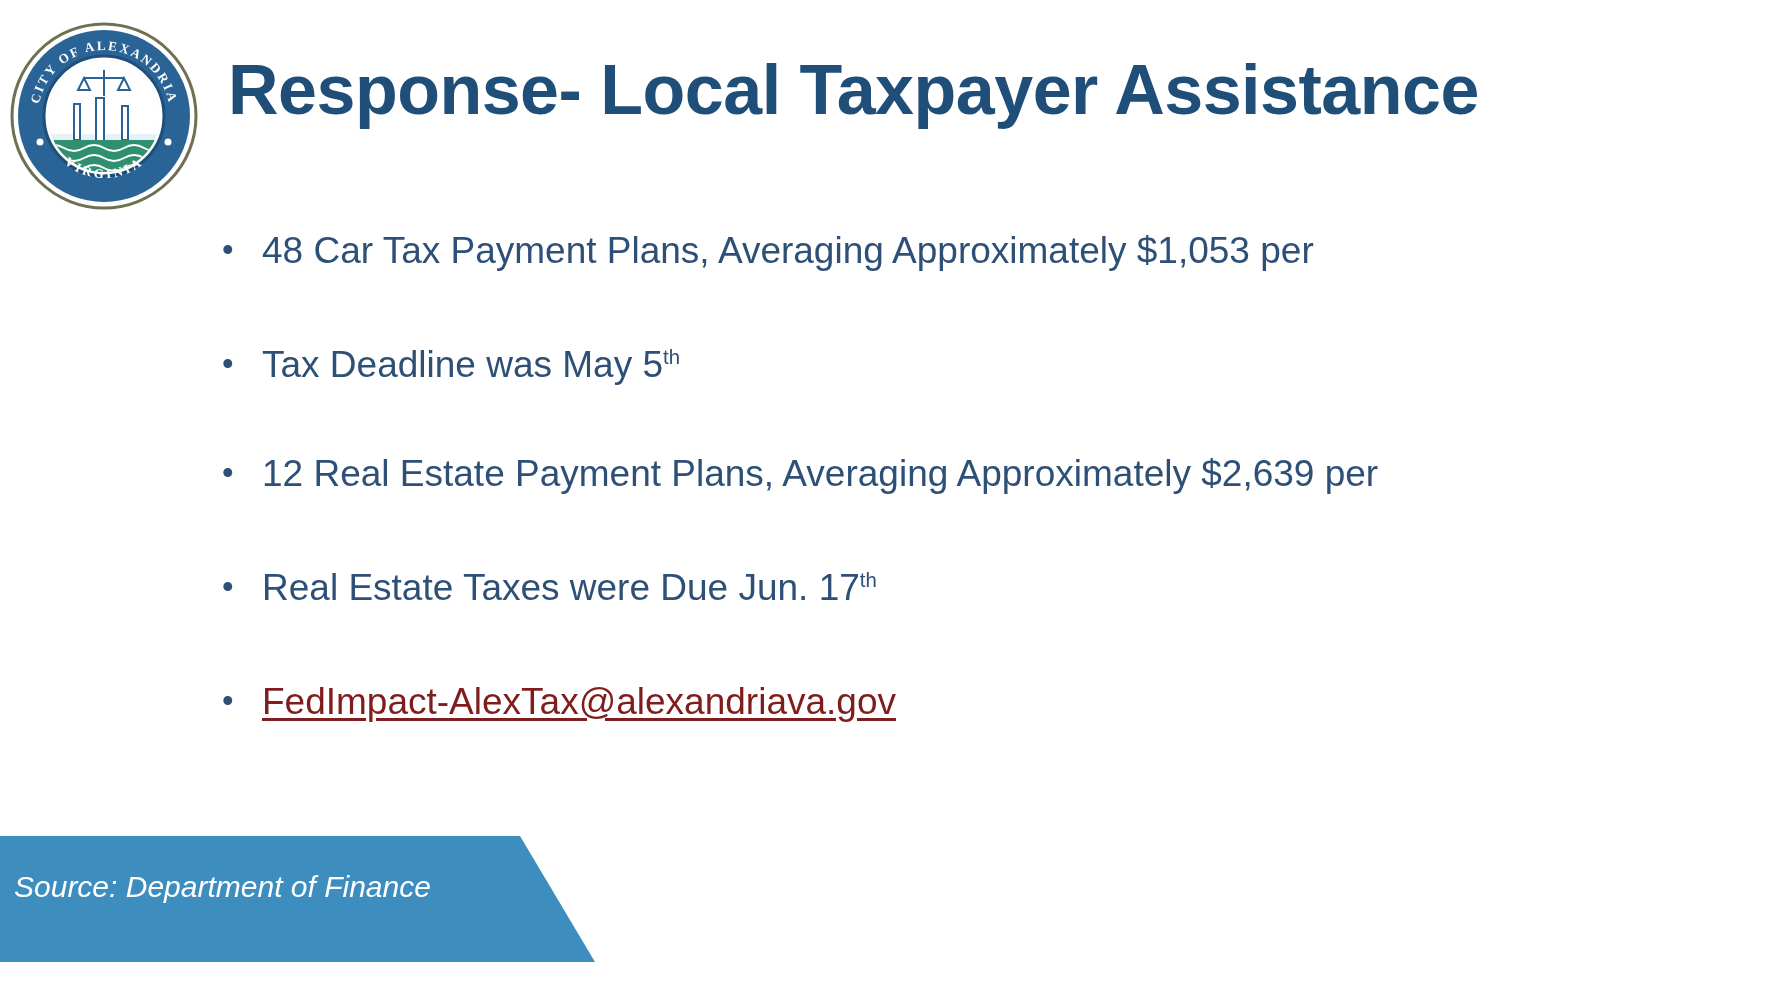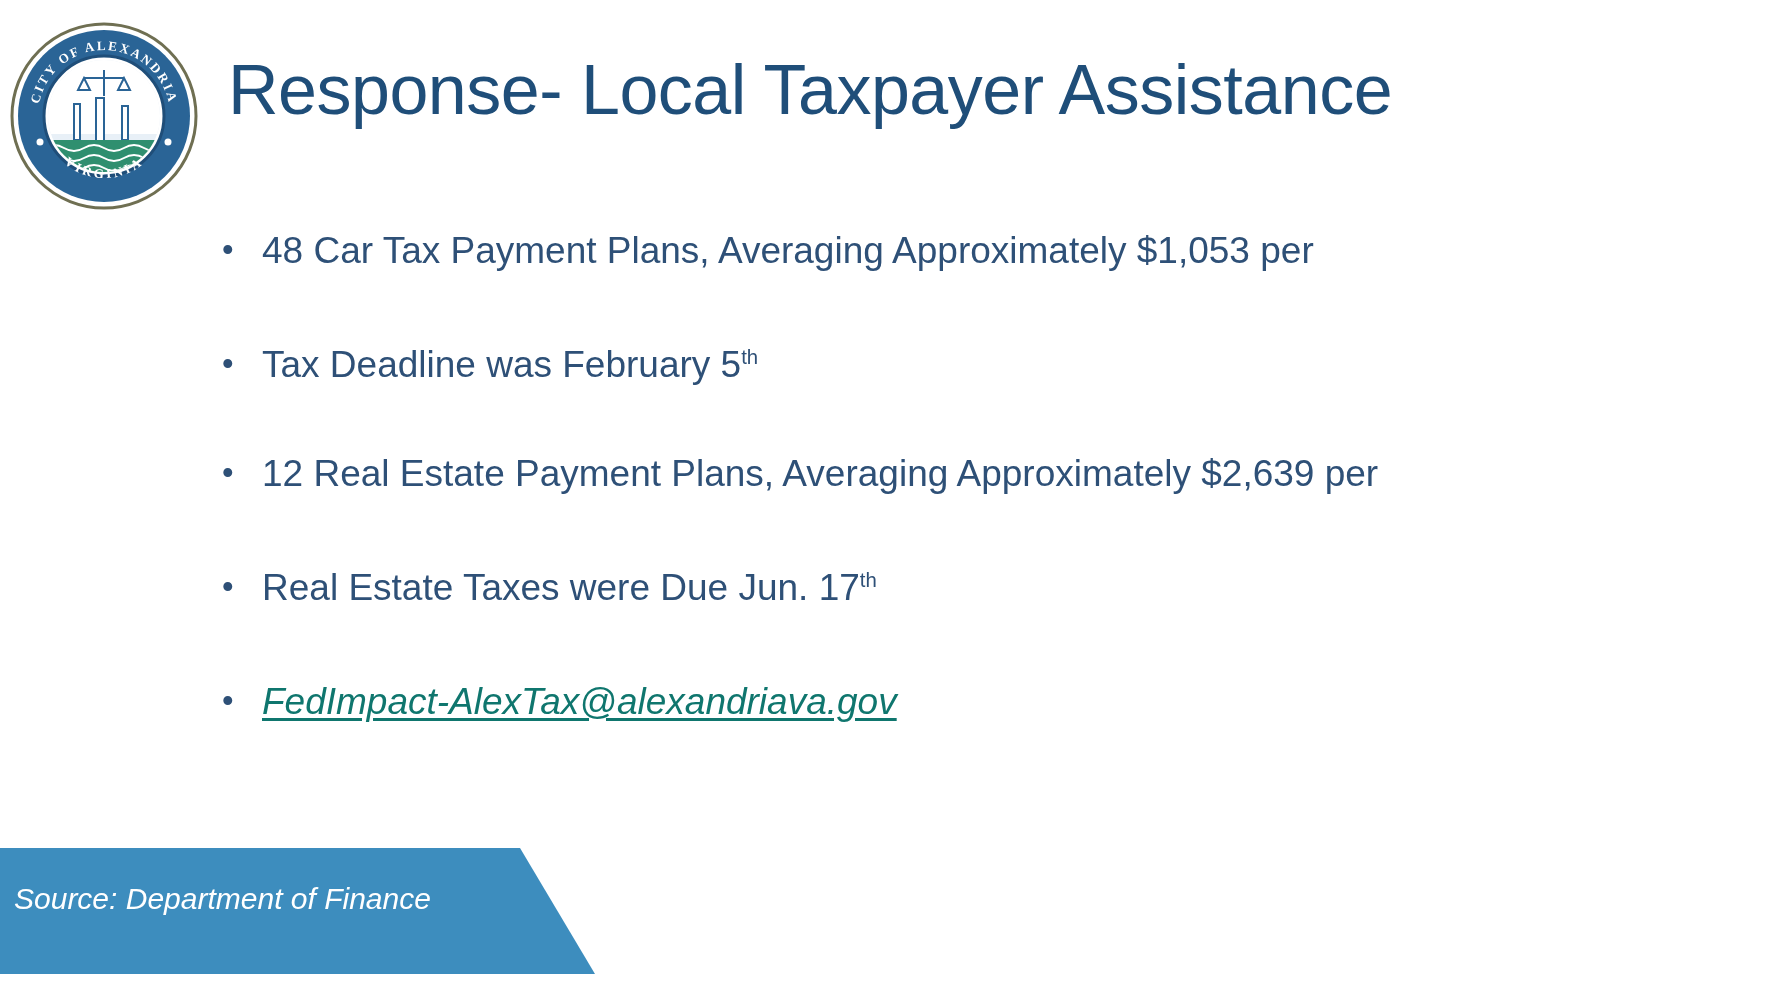--- a/index.html
+++ b/index.html
@@ -26,21 +26,21 @@
   }
   .seal svg { display: block; }
 
   
   .title {
     position: absolute;
     left: 228px;
     top: 52px;
     width: 1500px;
     font-size: 70px;
-    font-weight: normal;
+    font-weight: bold;
     color: #1f4e79;
     letter-spacing: -0.5px;
     line-height: 1.1;
     white-space: nowrap;
   }
 
   
   .bullets {
     position: absolute;
     left: 222px;
@@ -66,31 +66,30 @@
   }
   .bullet-text {
     flex: 1 1 auto;
   }
   sup.ord {
     font-size: 0.55em;
     vertical-align: super;
     line-height: 0;
   }
   .email-link {
-    color: #0f766e;
+    color: #7f1d1d;
     text-decoration: underline;
     text-underline-offset: 4px;
-    font-style: italic;
   }
 
   
   .source-banner {
     position: absolute;
     left: 0;
-    bottom: 0;
+    bottom: 12px;
     width: 595px;
     height: 156px;
     overflow: visible;
   }
   .source-banner svg {
     position: absolute;
     left: 0;
     top: 0;
   }
   .source-text {
@@ -160,21 +159,21 @@
 
 <div class="bullets">
 
   <div class="bullet-row">
     <span class="bullet-dot">•</span>
     <span class="bullet-text"><span>48 Car Tax Payment Plans, Averaging Approximately $1,053 per</span></span>
   </div>
 
   <div class="bullet-row">
     <span class="bullet-dot">•</span>
-    <span class="bullet-text"><span>Tax Deadline was February 5</span><sup class="ord">th</sup></span>
+    <span class="bullet-text"><span>Tax Deadline was May 5</span><sup class="ord">th</sup></span>
   </div>
 
   <div class="bullet-row">
     <span class="bullet-dot">•</span>
     <span class="bullet-text"><span>12 Real Estate Payment Plans, Averaging Approximately $2,639 per</span></span>
   </div>
 
   <div class="bullet-row">
     <span class="bullet-dot">•</span>
     <span class="bullet-text"><span>Real Estate Taxes were Due Jun. 17</span><sup class="ord">th</sup></span>

